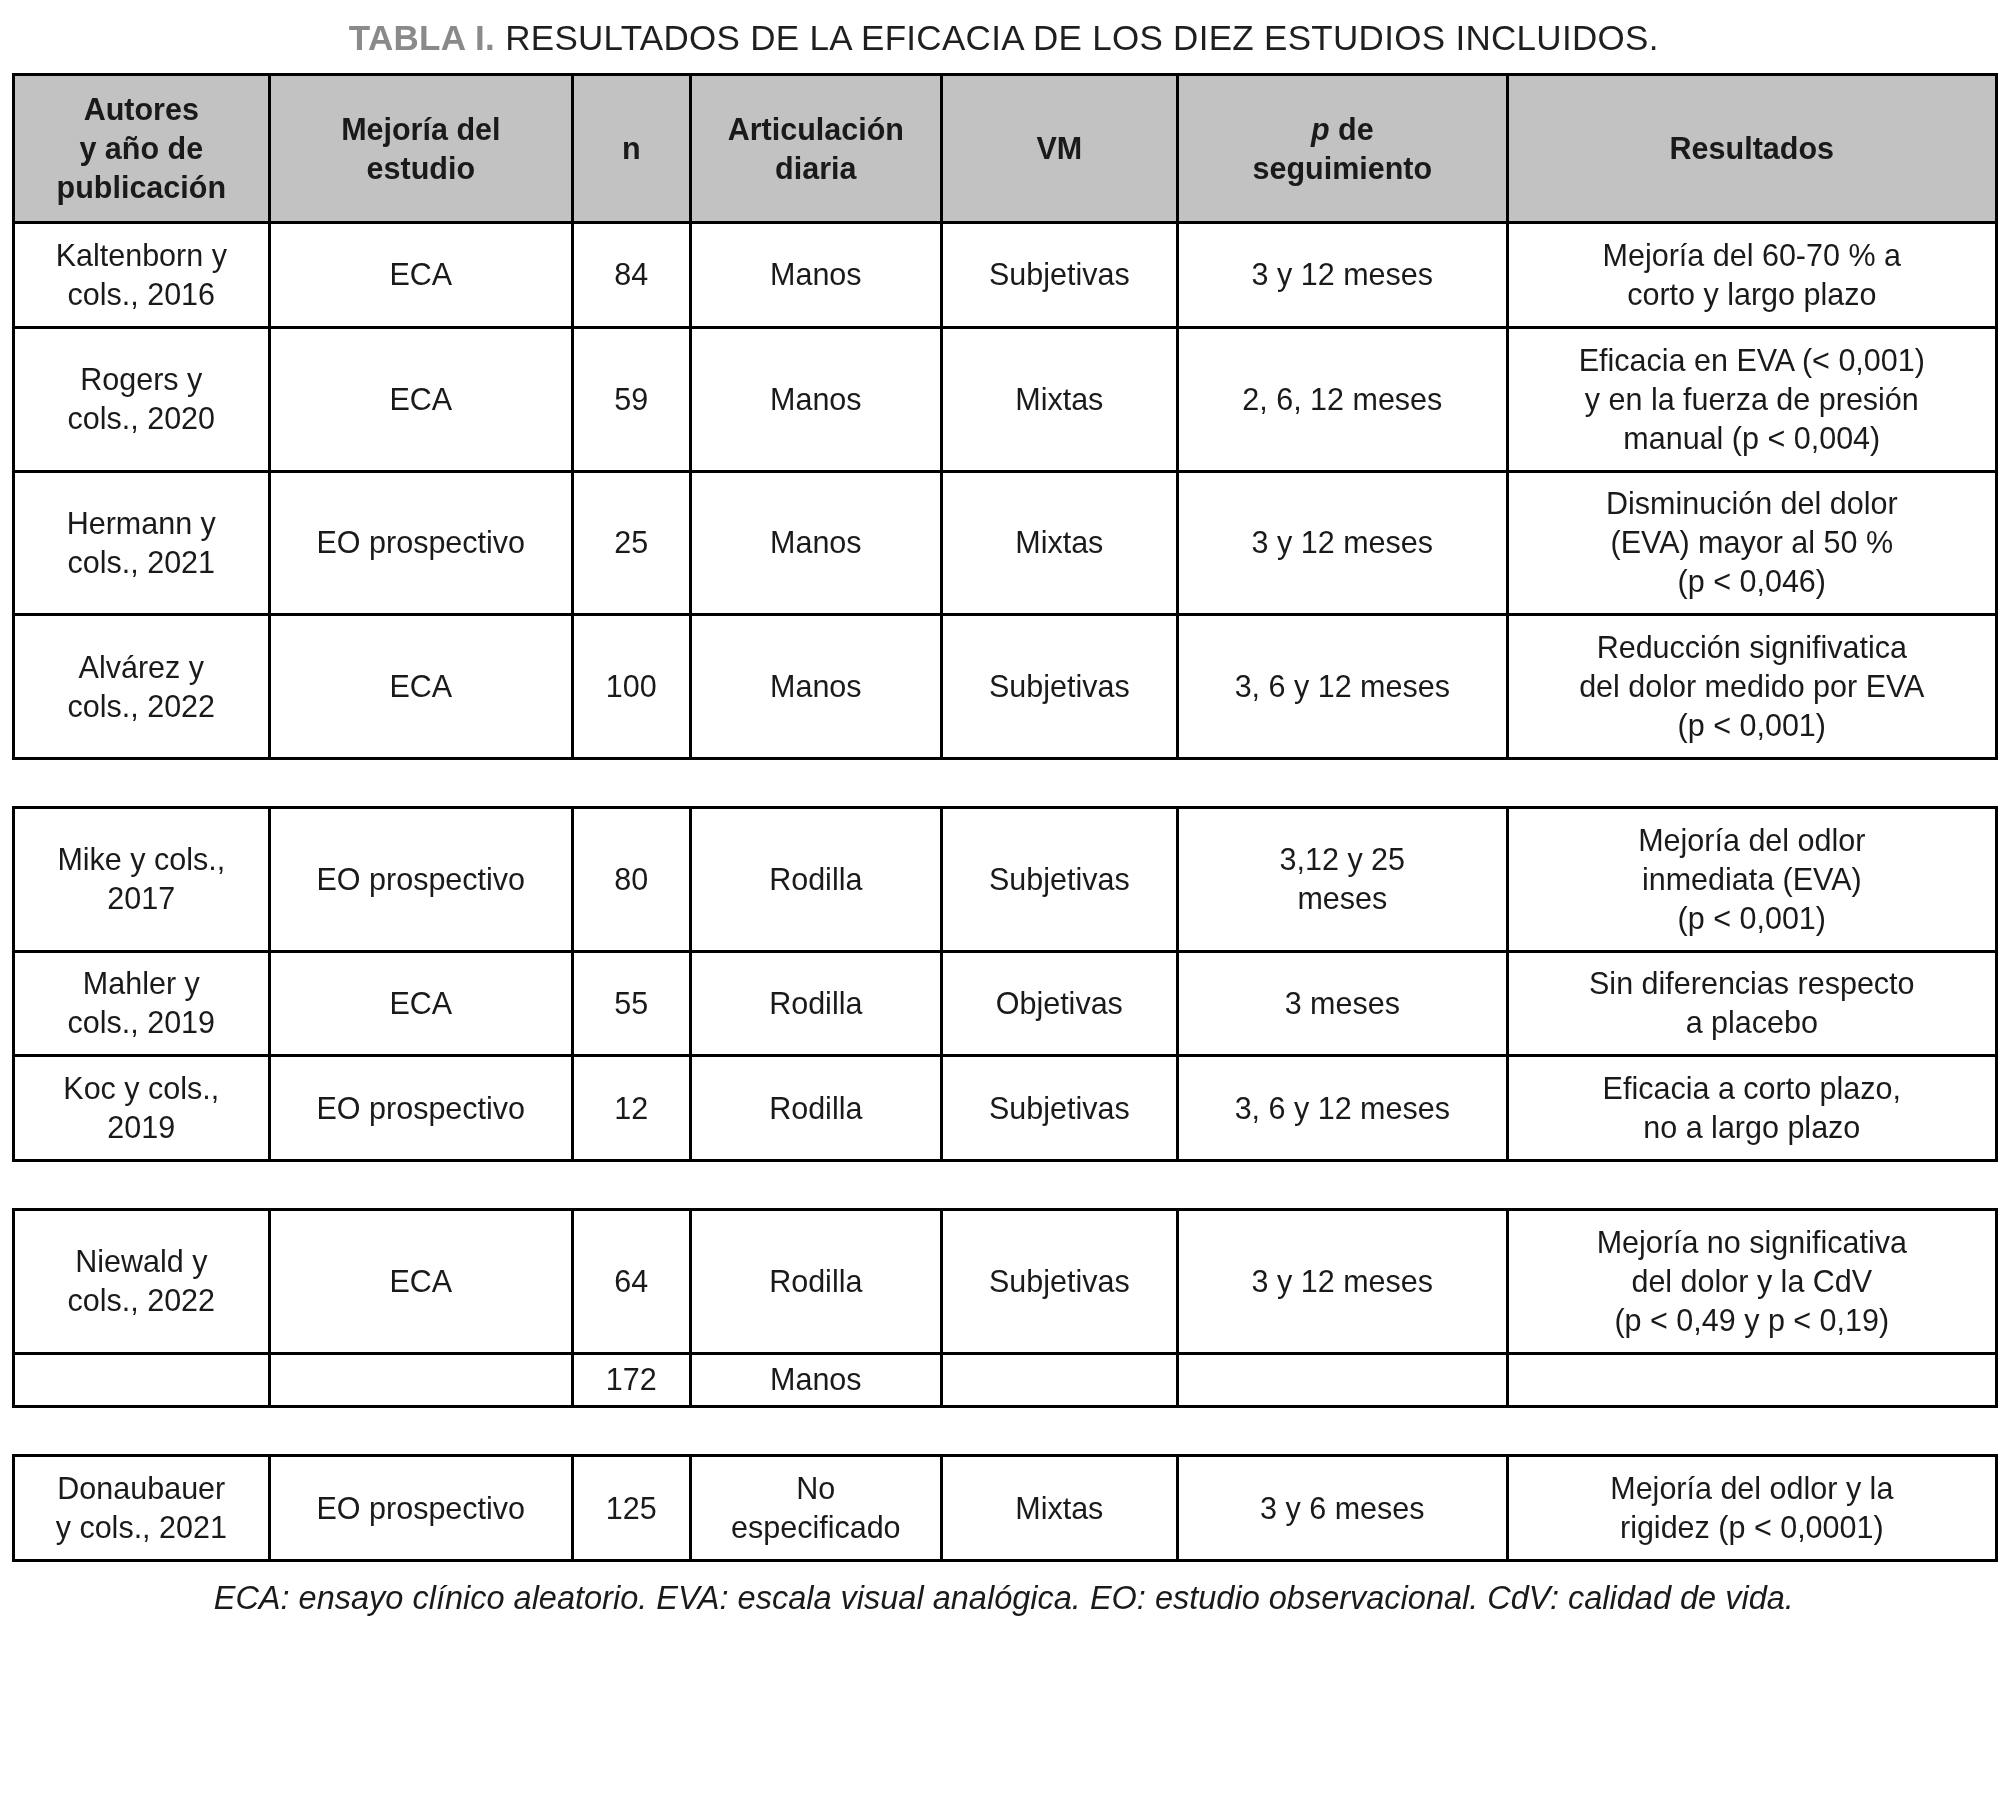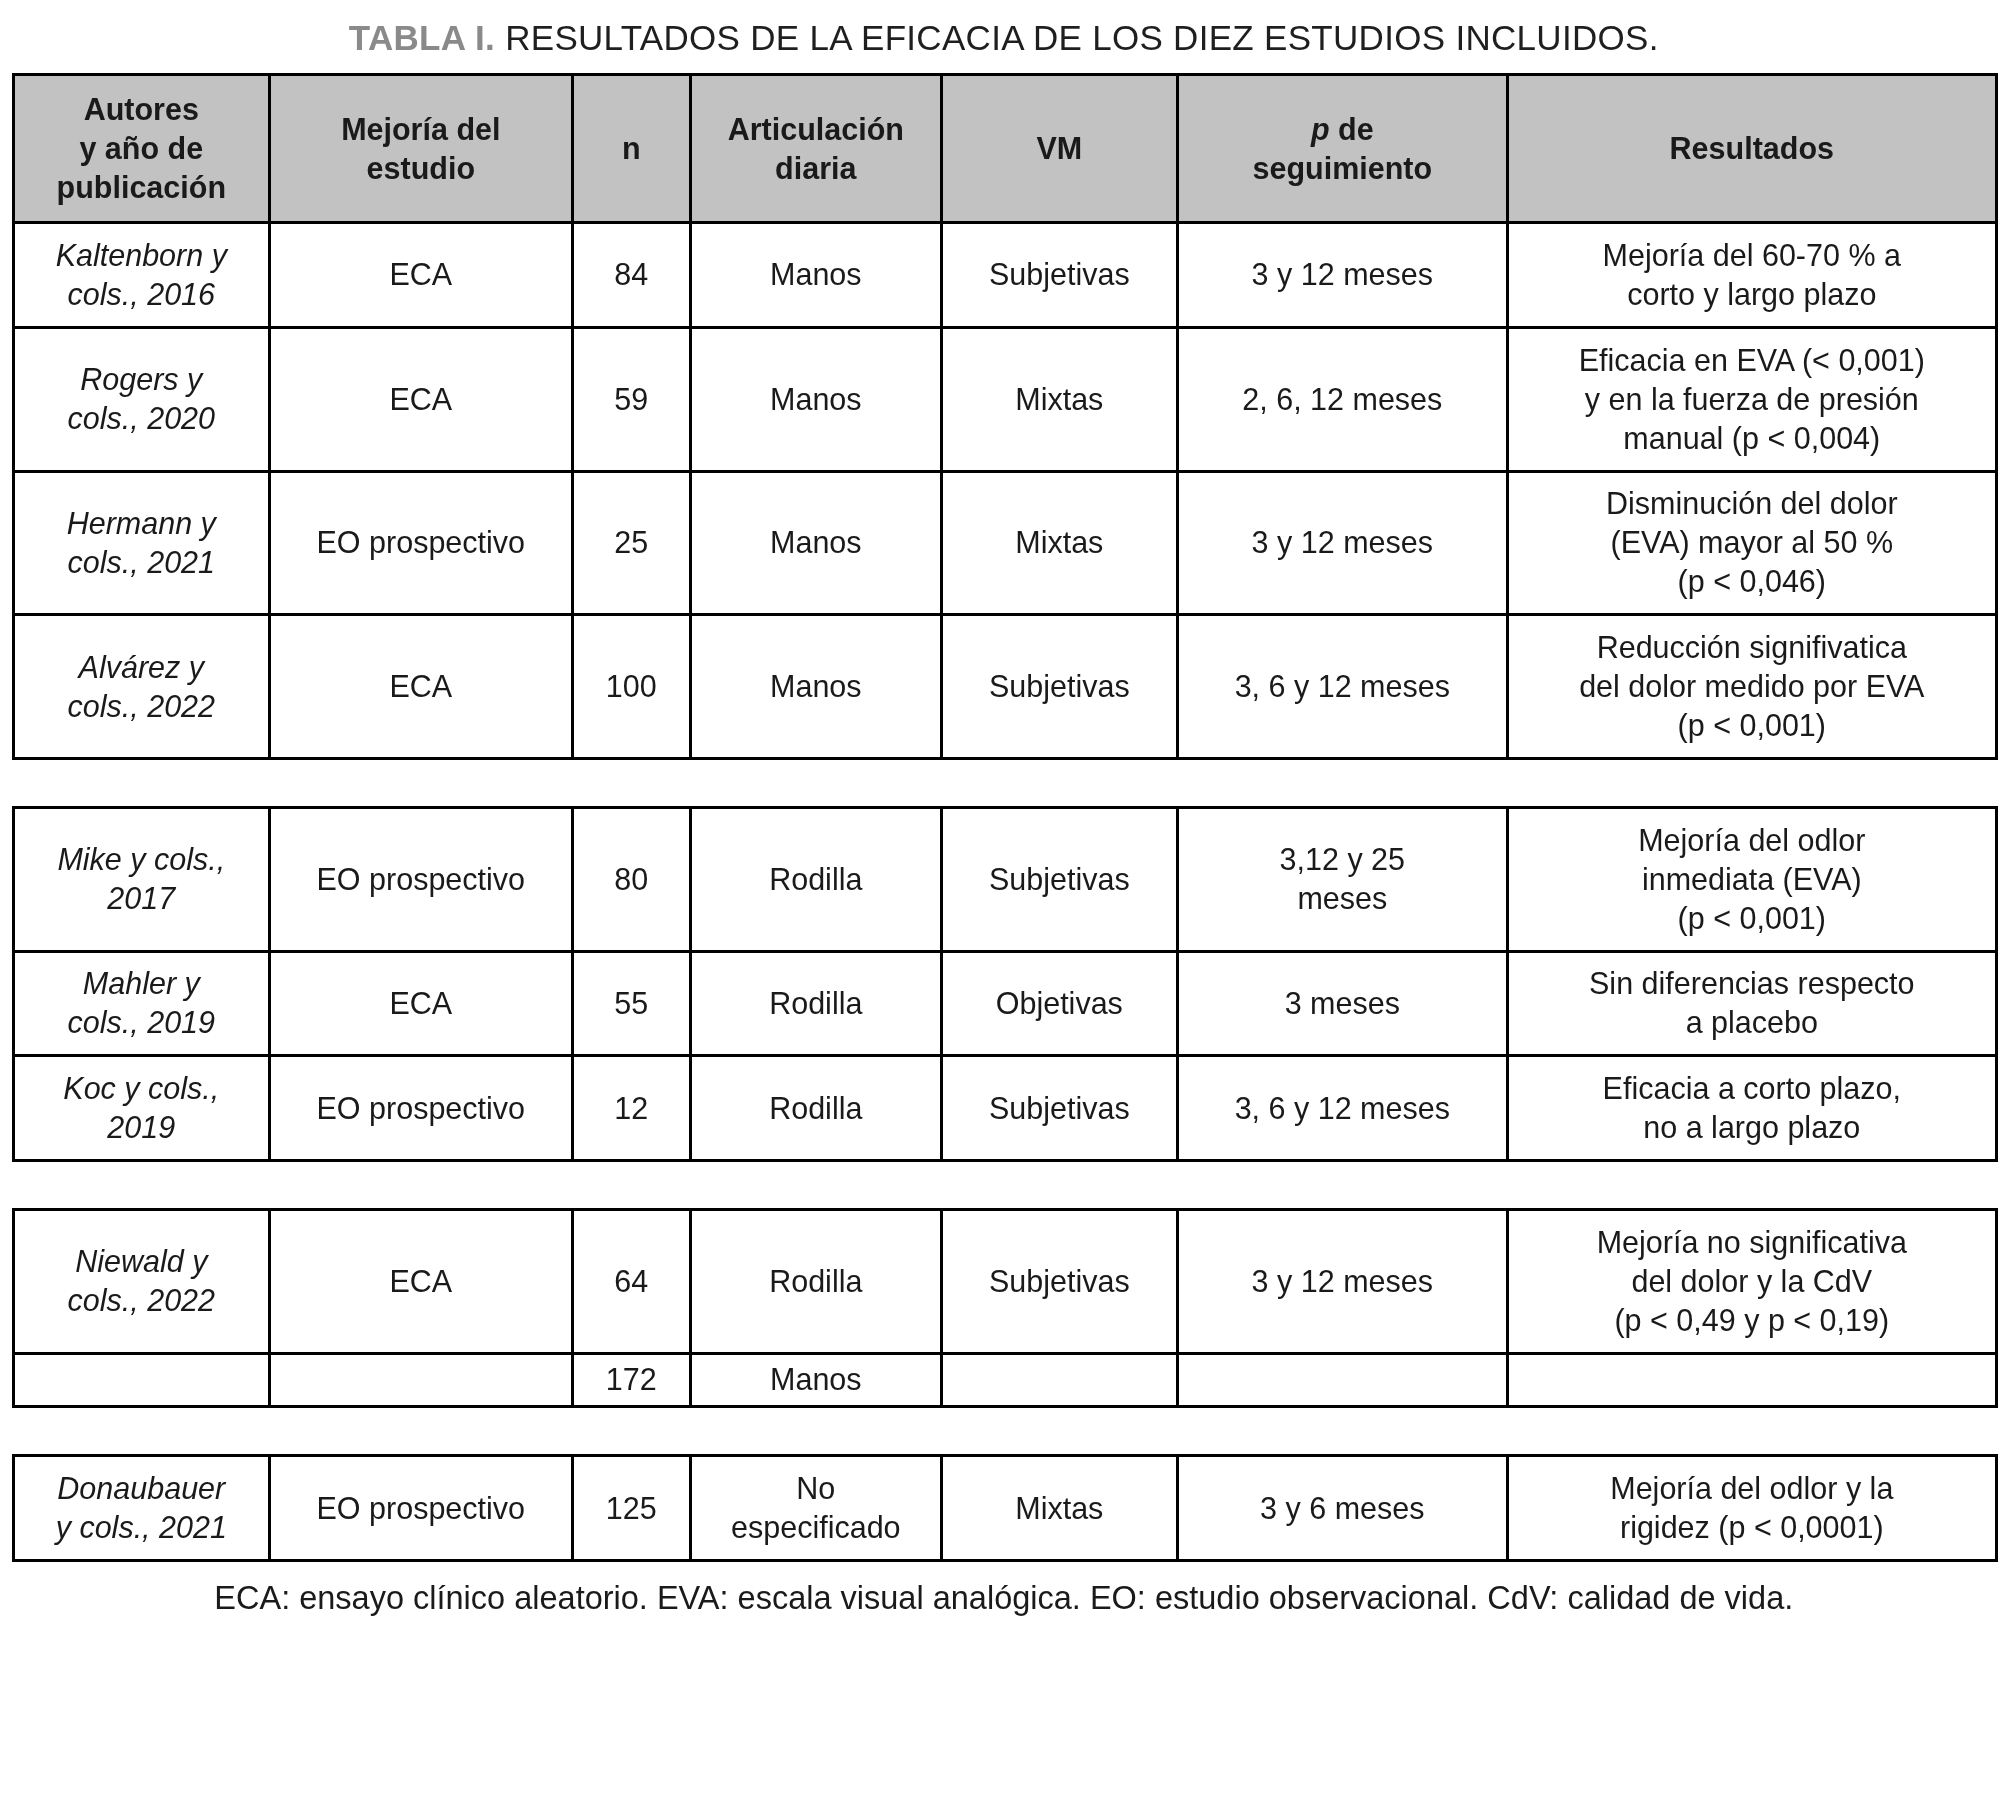--- a/index.html
+++ b/index.html
@@ -51,31 +51,32 @@
     line-height: 1.28;
     padding: 11.8px 7.9px;
     white-space: pre-line;
     overflow: hidden;
   }
   th {
     background: #c2c2c2;
     font-weight: bold;
     padding: 13.8px 7.9px;
   }
-  td.author { font-style: italic; }
+  td.author { }
   tr.spacer td {
     border: none;
     height: 49px;
     padding: 0;
     background: #ffffff;
   }
   tr.compact td { padding: 5.9px 7.9px; }
   .footnote {
     width: 1984px;
     text-align: center;
+    font-style: italic;
     font-size: 32.5px;
     margin-top: 17.7px;
     color: #1a1a1a;
   }
 </style>
 </head>
 <body>
 
 <div class="page">
 

